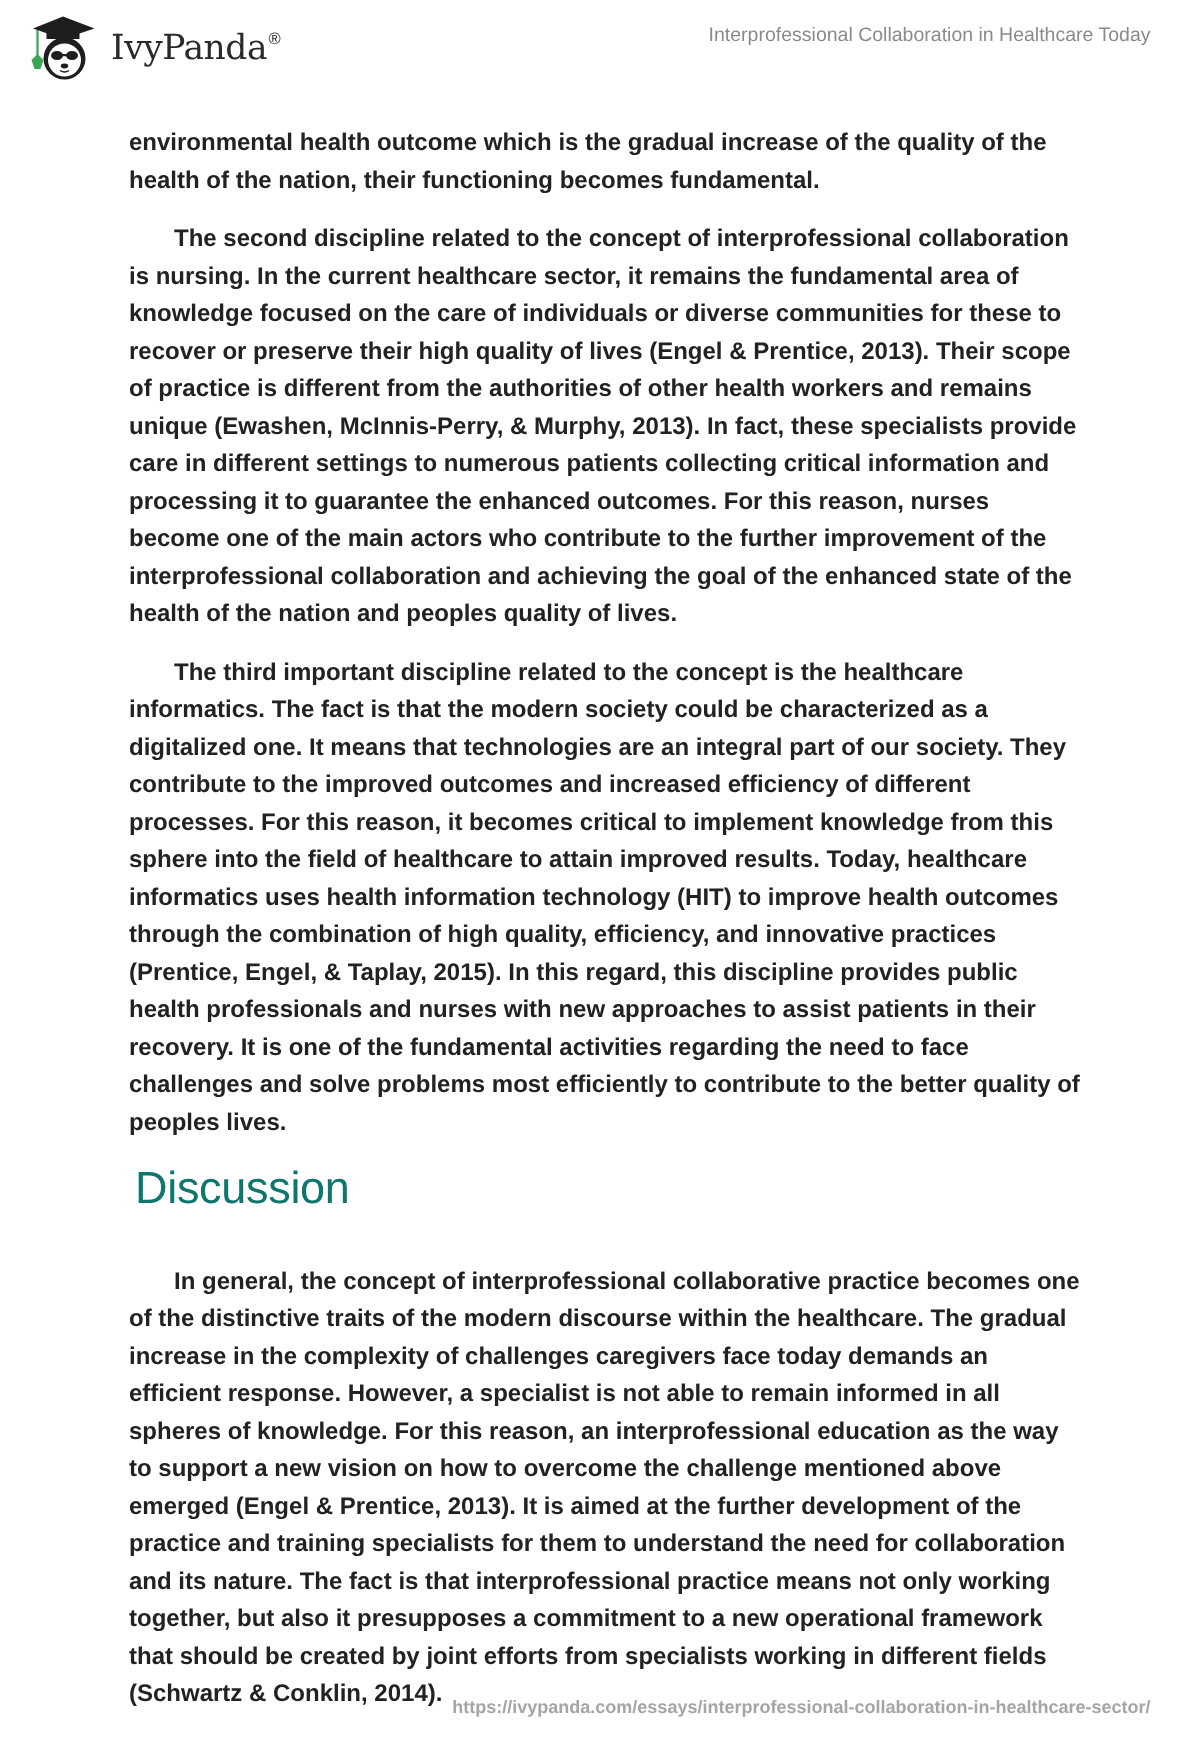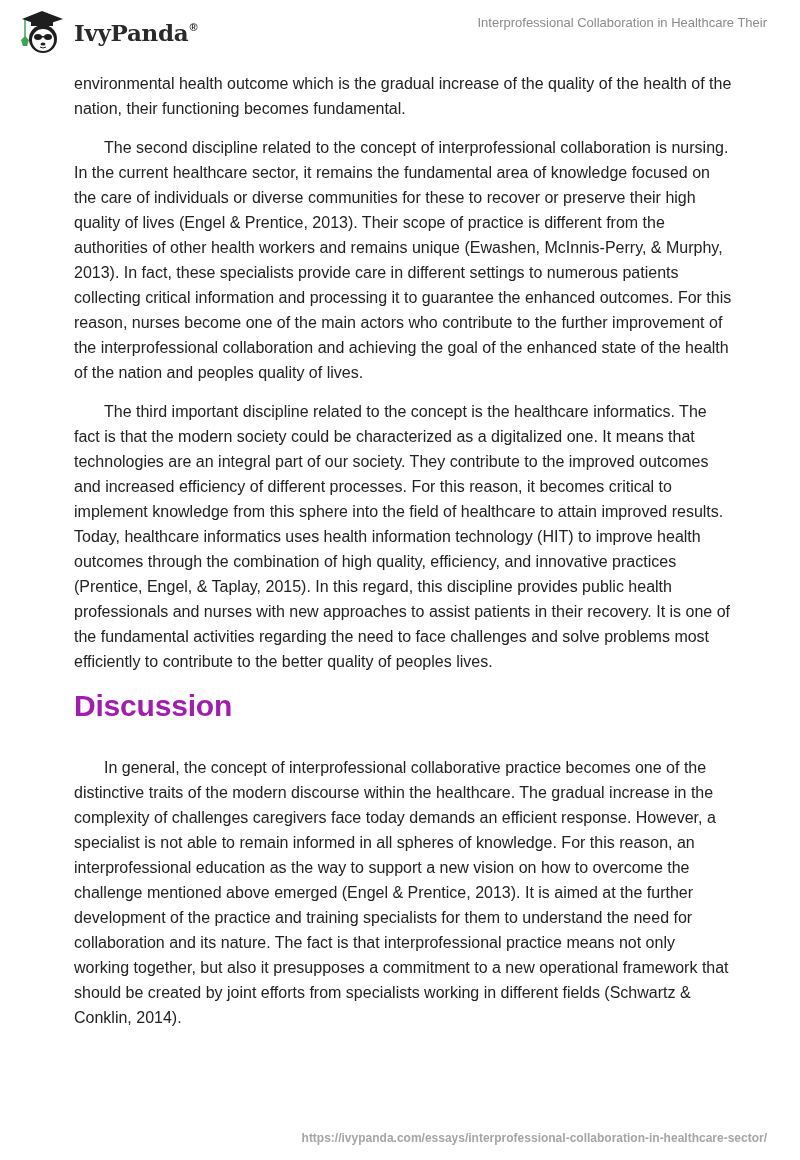--- a/index.html
+++ b/index.html
@@ -1,31 +1,31 @@
 <!DOCTYPE html>
 <html><head>
   <meta charset="utf-8">
   <style>
     html, body { margin: 0; padding: 0; background: #ffffff; }
     body { width: 800px; height: 1160px; position: relative; overflow: hidden;
            font-family: "Liberation Sans", sans-serif; color: #222222; }
     .header { position: absolute; left: 0; top: 0; width: 800px; height: 62px; }
     .logo { position: absolute; left: 18px; top: 8px; display: flex; align-items: center; }
     .logo svg { display: block; }
-    .logo-text { font-family: "DejaVu Serif", serif; font-weight: bold; font-size: 23px;
+    .logo-text { font-family: "DejaVu Serif", serif; font-weight: normal; font-size: 23px;
                  color: #2a2a2a; margin-left: 8px; letter-spacing: -0.3px; }
     .logo-text sup { font-size: 11px; font-family: "Liberation Sans", sans-serif; vertical-align: 10px; margin-left: 1px;}
     .doc-title { position: absolute; right: 33px; top: 15px; font-size: 13px; color: #8a8a8a; }
     .content { position: absolute; left: 74px; top: 71px; width: 660px; }
-    p { margin: 0; font-size: 16px; line-height: 25px; color: #222; }
+    p { margin: 12px; font-size: 16px; line-height: 25px; color: #222; font-weight: bold; }
     p.indent { text-indent: 30px; }
     .p1 { }
     .p2 { margin-top: 14px; }
     .p3 { margin-top: 14px; }
-    h2 { margin: 0; font-size: 30px; font-weight: bold; color: #a21caf; line-height: 36px; margin-top: 14px; letter-spacing: -0.2px; }
+    h2 { margin: 16px; font-size: 30px; font-weight: normal; color: #0f766e; line-height: 36px; margin-top: 14px; letter-spacing: -0.2px; }
     .p4 { margin-top: 31px; }
     .footer-url { position: absolute; right: 33px; top: 1131px; font-size: 12px; color: #a5a5a5; font-weight: bold; }
   </style>
 </head>
 <body>
 
 <div class="header">
   <div class="logo">
     <svg width="48" height="48" viewBox="0 0 48 48">
 
@@ -40,21 +40,21 @@
 
       <ellipse cx="20" cy="29" rx="4" ry="3" fill="#1e1e1e"></ellipse>
       <ellipse cx="30" cy="29" rx="4" ry="3" fill="#1e1e1e"></ellipse>
       <rect x="23" y="28" width="4" height="1.5" fill="#1e1e1e"></rect>
 
       <ellipse cx="25" cy="36" rx="2.5" ry="1.6" fill="#1e1e1e"></ellipse>
       <path d="M22,39 Q25,41 28,39" stroke="#1e1e1e" stroke-width="1" fill="none"></path>
     </svg>
     <span class="logo-text"><span>IvyPanda</span><sup>®</sup></span>
   </div>
-  <div class="doc-title">Interprofessional Collaboration in Healthcare Their</div>
+  <div class="doc-title">Interprofessional Collaboration in Healthcare Today</div>
 </div>
 
 <div class="content">
   <p class="p1">environmental health outcome which is the gradual increase of the quality of the health of the nation, their functioning becomes fundamental.</p>
   <p class="p2 indent">The second discipline related to the concept of interprofessional collaboration is nursing. In the current healthcare sector, it remains the fundamental area of knowledge focused on the care of individuals or diverse communities for these to recover or preserve their high quality of lives (Engel &amp; Prentice, 2013). Their scope of practice is different from the authorities of other health workers and remains unique (Ewashen, McInnis-Perry, &amp; Murphy, 2013). In fact, these specialists provide care in different settings to numerous patients collecting critical information and processing it to guarantee the enhanced outcomes. For this reason, nurses become one of the main actors who contribute to the further improvement of the interprofessional collaboration and achieving the goal of the enhanced state of the health of the nation and peoples quality of lives.</p>
   <p class="p3 indent">The third important discipline related to the concept is the healthcare informatics. The fact is that the modern society could be characterized as a digitalized one. It means that technologies are an integral part of our society. They contribute to the improved outcomes and increased efficiency of different processes. For this reason, it becomes critical to implement knowledge from this sphere into the field of healthcare to attain improved results. Today, healthcare informatics uses health information technology (HIT) to improve health outcomes through the combination of high quality, efficiency, and innovative practices (Prentice, Engel, &amp; Taplay, 2015). In this regard, this discipline provides public health professionals and nurses with new approaches to assist patients in their recovery. It is one of the fundamental activities regarding the need to face challenges and solve problems most efficiently to contribute to the better quality of peoples lives.</p>
   <h2>Discussion</h2>
   <p class="p4 indent">In general, the concept of interprofessional collaborative practice becomes one of the distinctive traits of the modern discourse within the healthcare. The gradual increase in the complexity of challenges caregivers face today demands an efficient response. However, a specialist is not able to remain informed in all spheres of knowledge. For this reason, an interprofessional education as the way to support a new vision on how to overcome the challenge mentioned above emerged (Engel &amp; Prentice, 2013). It is aimed at the further development of the practice and training specialists for them to understand the need for collaboration and its nature. The fact is that interprofessional practice means not only working together, but also it presupposes a commitment to a new operational framework that should be created by joint efforts from specialists working in different fields (Schwartz &amp; Conklin, 2014).</p>
 </div>
 

